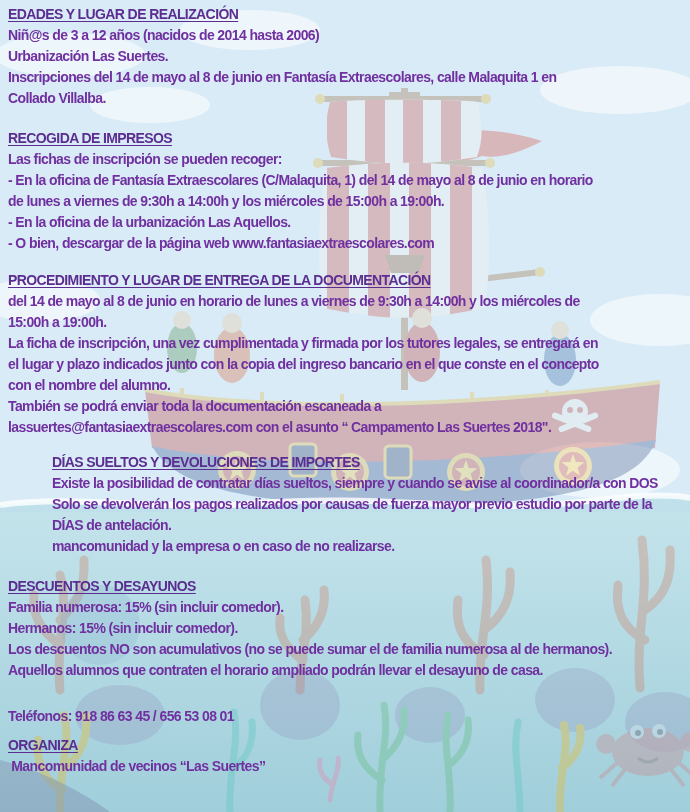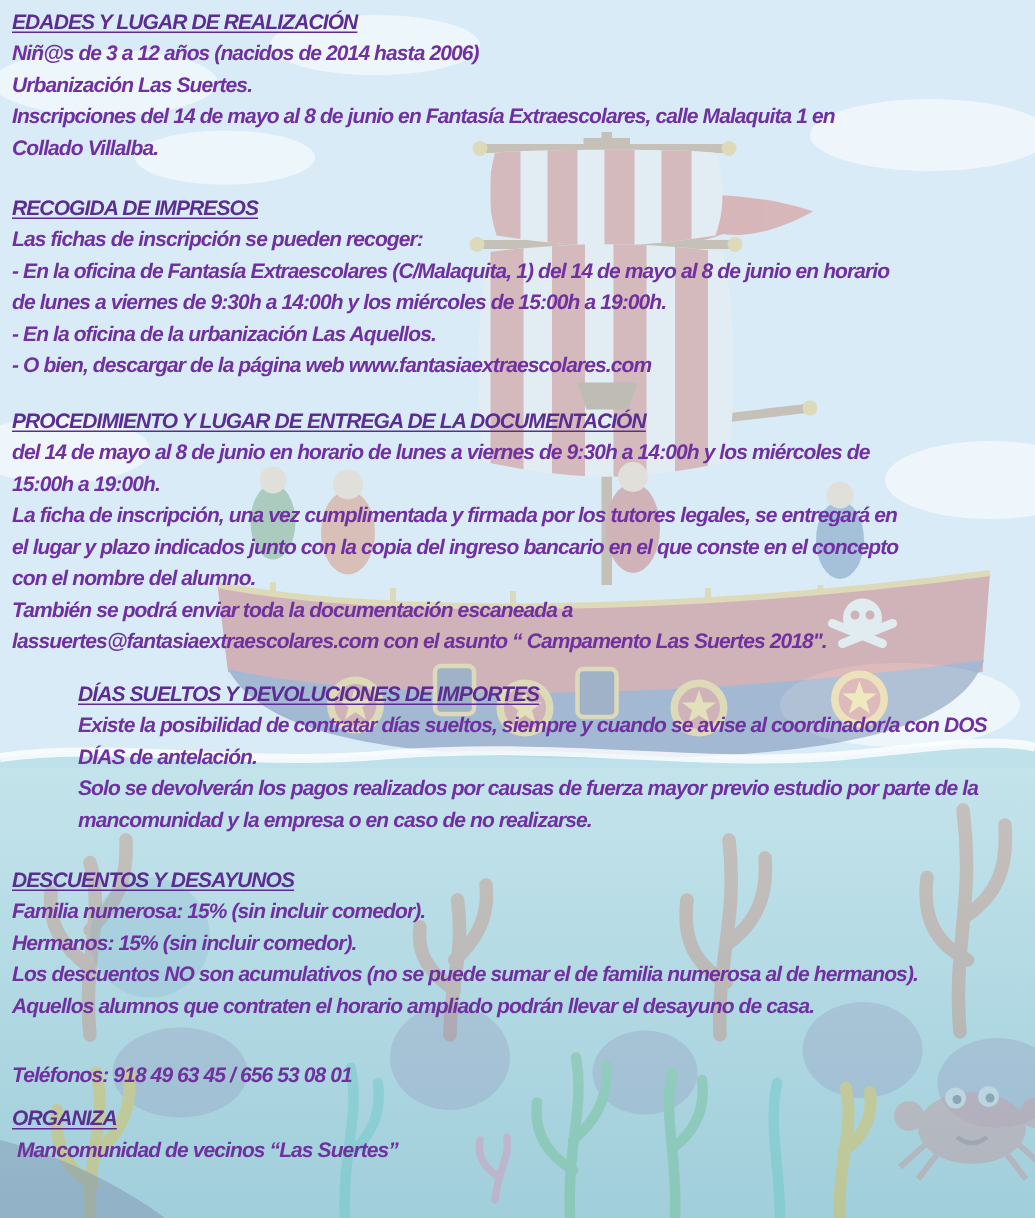--- a/index.html
+++ b/index.html
@@ -21,21 +21,20 @@
     top: 0; left: 0; right: 0;
     z-index: 1;
     padding: 4px 0 0 8px;
   }
   .sec { margin: 0; }
   .sec h2, .sec p {
     margin: 0;
     font-size: 14px;
     line-height: 21px;
     font-weight: bold;
-    font-style: italic;
     letter-spacing: -0.6px;
     white-space: pre;
   }
   .sec h2 {
     color: var(--heading-color, #5B2D91);
     text-decoration: underline;
     text-underline-offset: 2px;
   }
   .sec p { color: var(--body-color, #7030A0); }
   .sec-2 { margin-top: 19px; }
@@ -243,35 +242,35 @@
       <p>La ficha de inscripción, una vez cumplimentada y firmada por los tutores legales, se entregará en</p>
       <p>el lugar y plazo indicados junto con la copia del ingreso bancario en el que conste en el concepto</p>
       <p>con el nombre del alumno.</p>
       <p>También se podrá enviar toda la documentación escaneada a</p>
       <p>lassuertes@fantasiaextraescolares.com con el asunto “ Campamento Las Suertes 2018".</p>
     </section>
 
     <section class="sec sec-4">
       <h2>DÍAS SUELTOS Y DEVOLUCIONES DE IMPORTES</h2>
       <p>Existe la posibilidad de contratar días sueltos, siempre y cuando se avise al coordinador/a con DOS</p>
+      <p>Solo se devolverán los pagos realizados por causas de fuerza mayor previo estudio por parte de la</p>
       <p>DÍAS de antelación.</p>
-      <p>Solo se devolverán los pagos realizados por causas de fuerza mayor previo estudio por parte de la</p>
       <p>mancomunidad y la empresa o en caso de no realizarse.</p>
     </section>
 
     <section class="sec sec-5">
       <h2>DESCUENTOS Y DESAYUNOS</h2>
       <p>Familia numerosa: 15% (sin incluir comedor).</p>
       <p>Hermanos: 15% (sin incluir comedor).</p>
       <p>Los descuentos NO son acumulativos (no se puede sumar el de familia numerosa al de hermanos).</p>
       <p>Aquellos alumnos que contraten el horario ampliado podrán llevar el desayuno de casa.</p>
     </section>
 
     <section class="sec sec-6">
-      <p>Teléfonos: 918 49 63 45 / 656 53 08 01</p>
+      <p>Teléfonos: 918 86 63 45 / 656 53 08 01</p>
     </section>
 
     <section class="sec sec-7">
       <h2>ORGANIZA</h2>
       <p> Mancomunidad de vecinos “Las Suertes”</p>
     </section>
 
   </div>
 </div>
 

